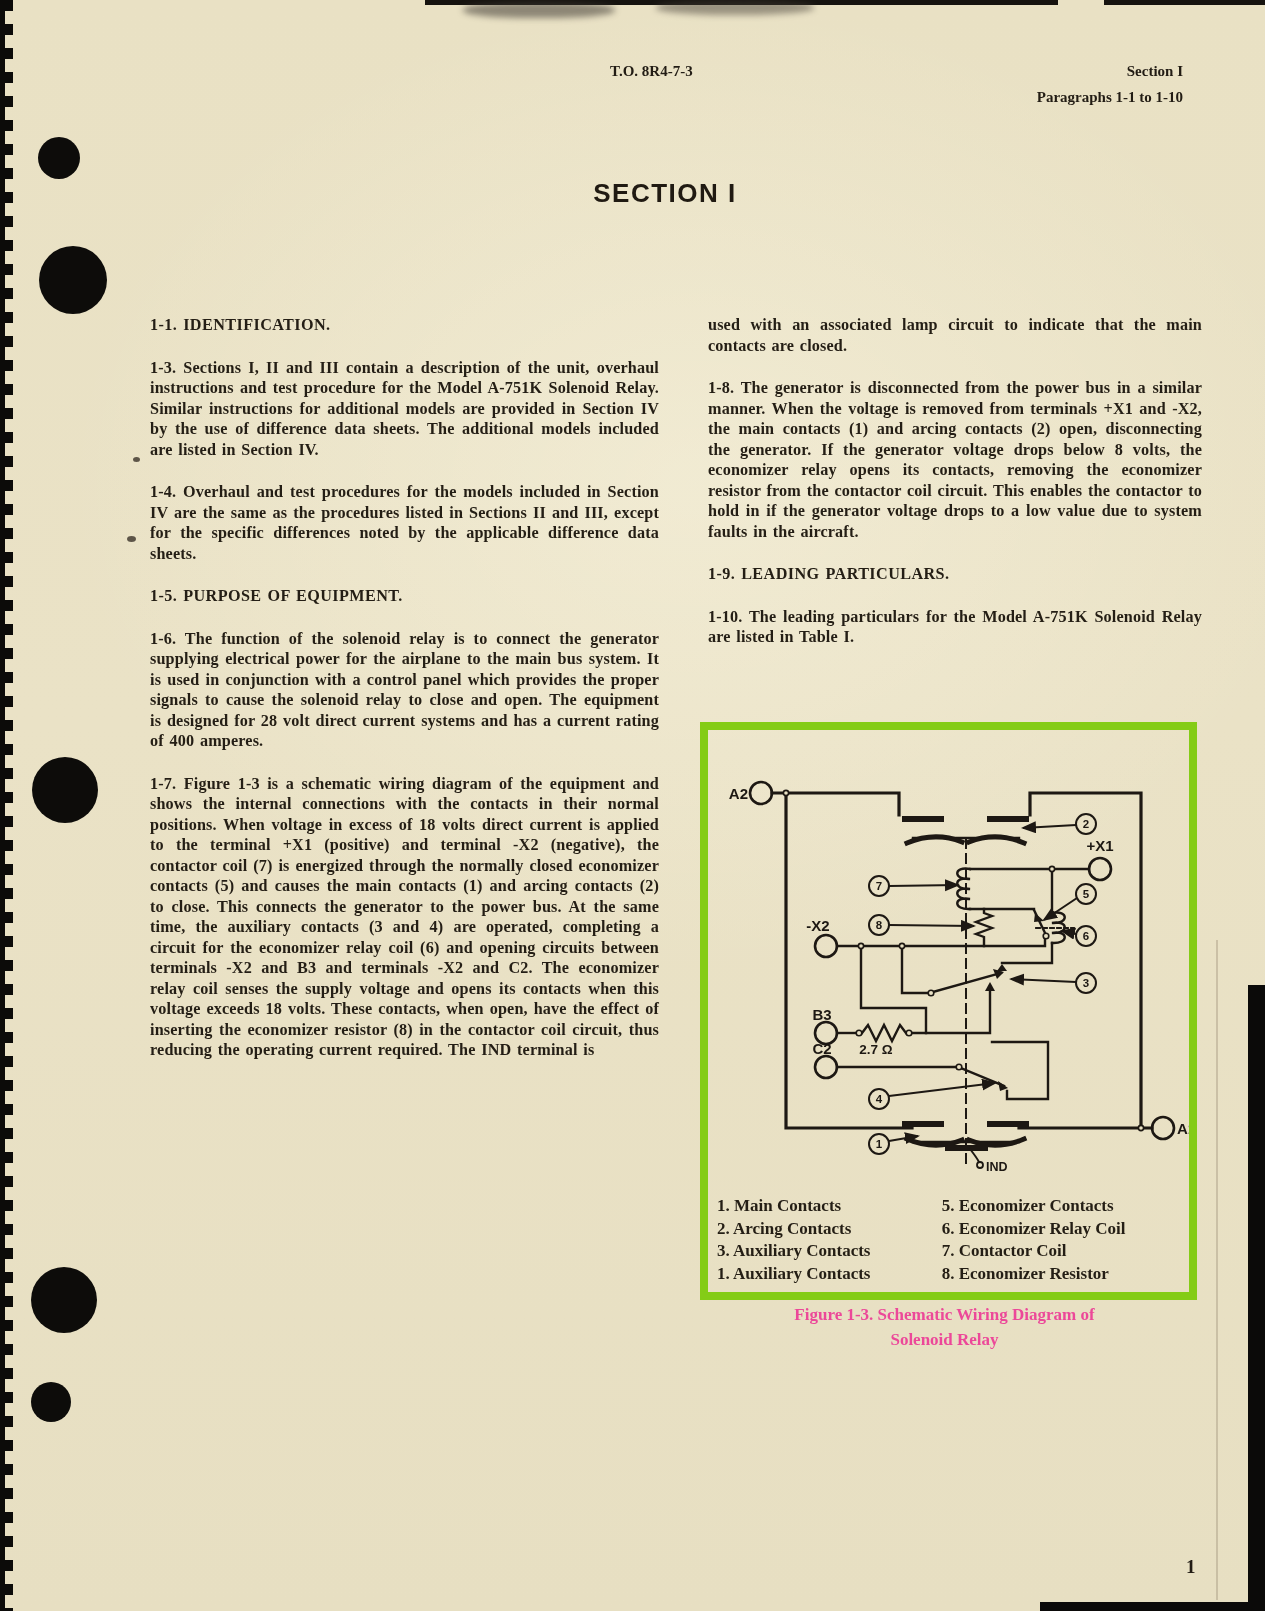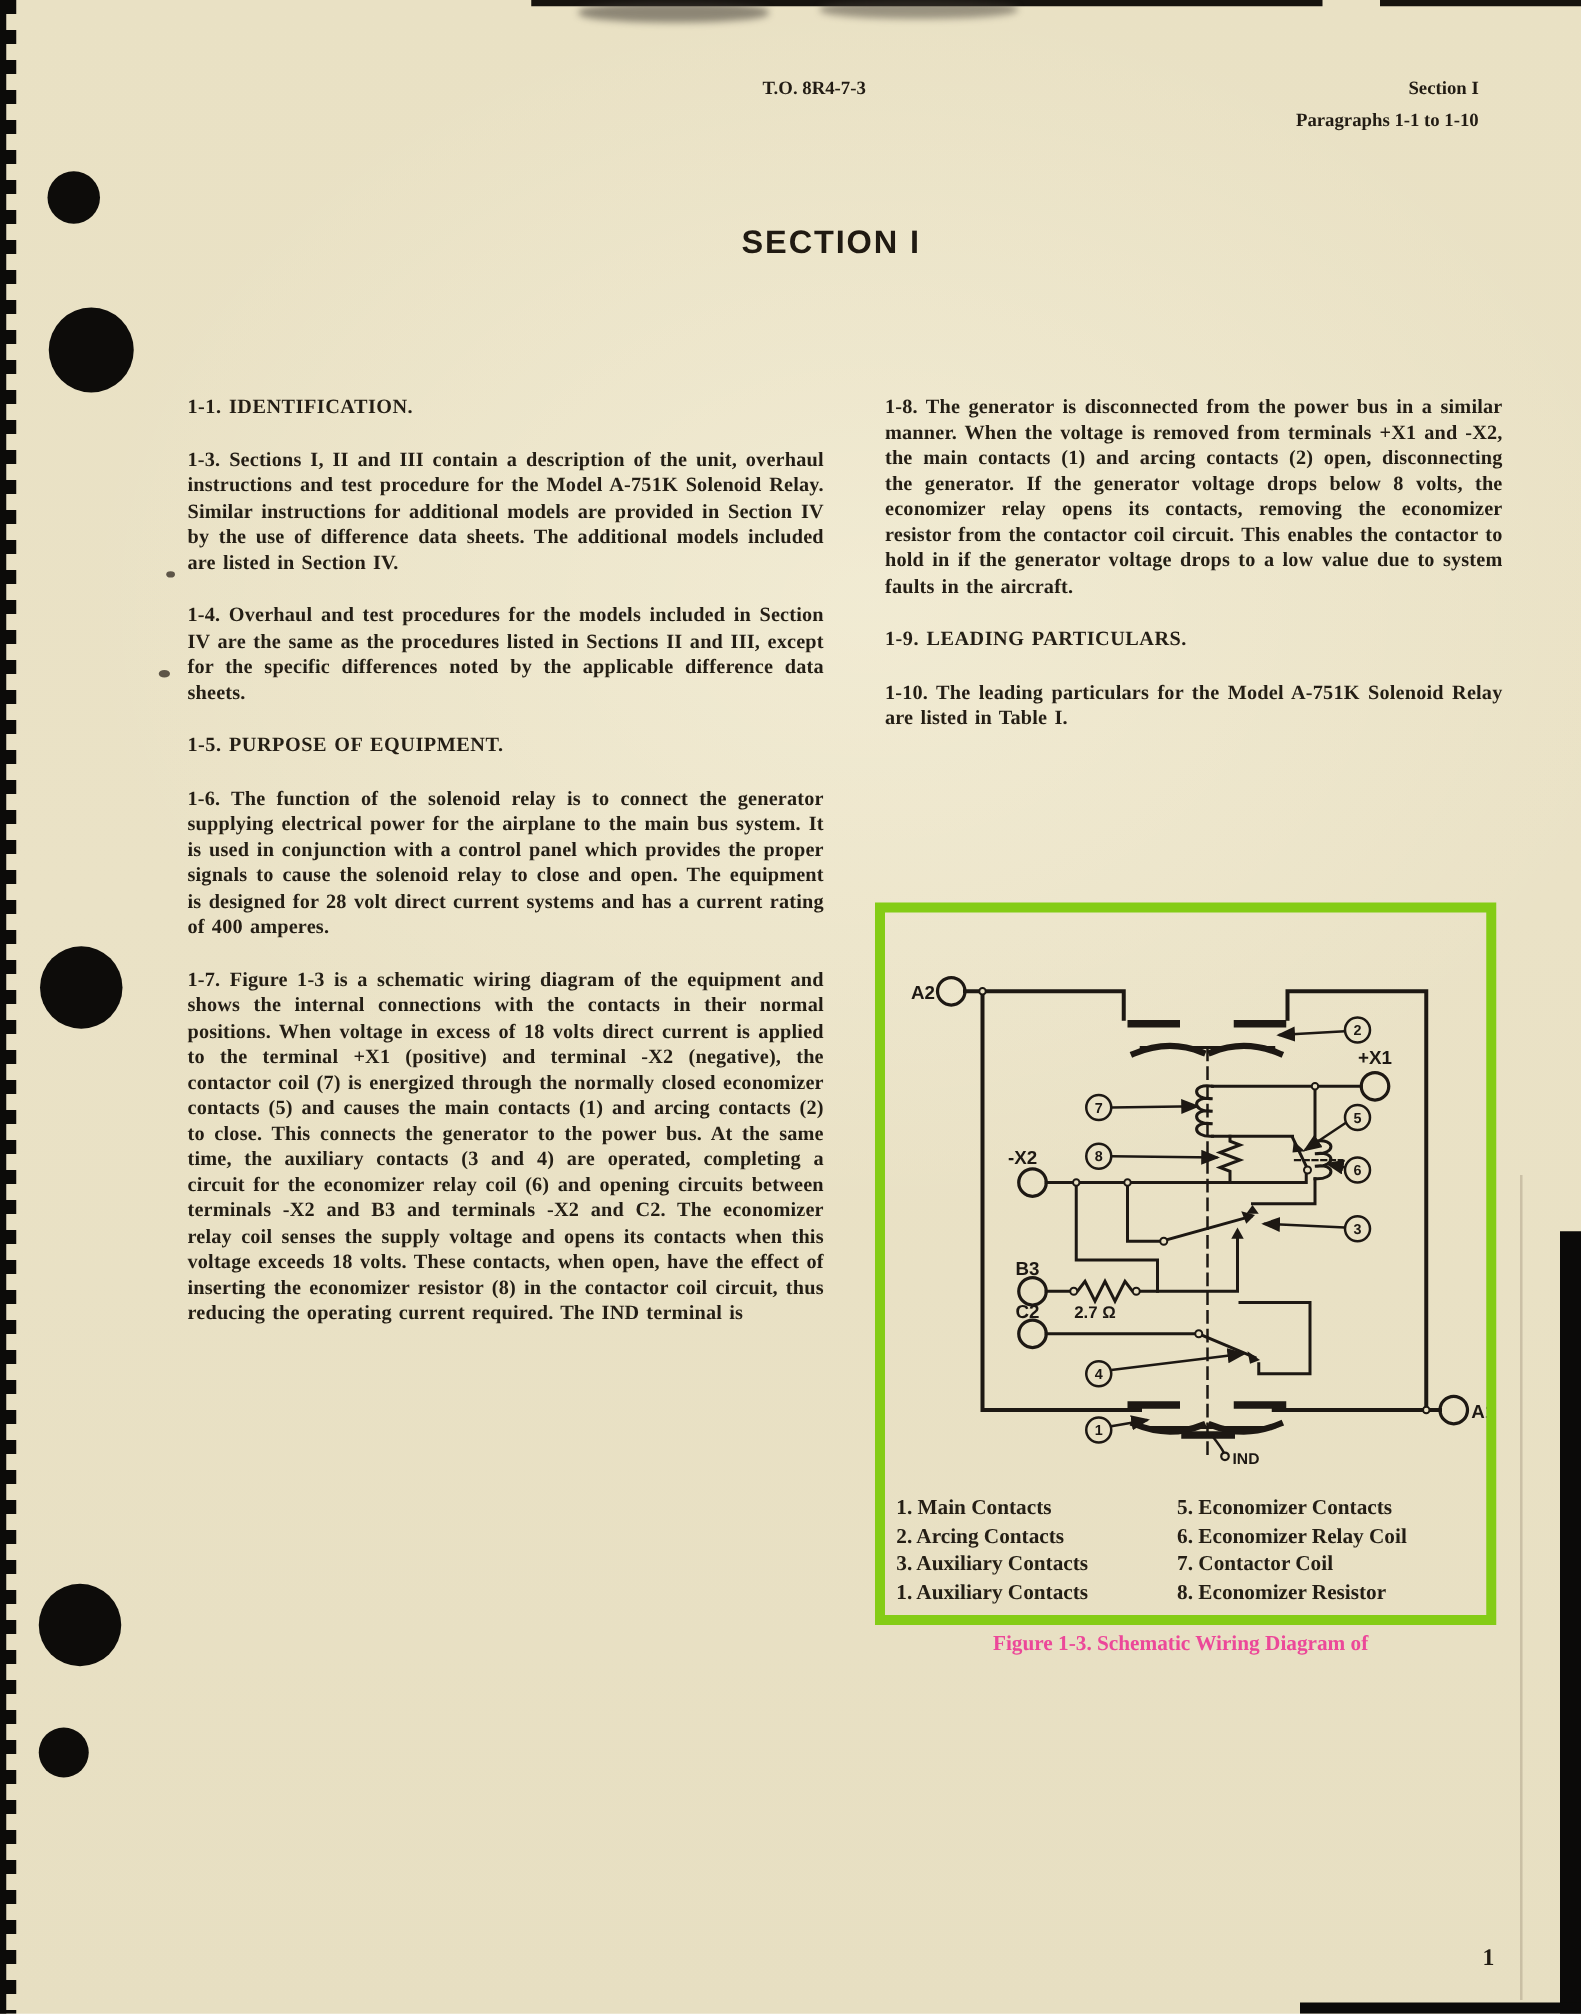--- a/index.html
+++ b/index.html
@@ -86,20 +86,21 @@
 <div class="abs col col-left">
   <p class="head">1-1.  IDENTIFICATION.</p>
   <p>1-3.  Sections I, II and III contain a description of the unit, overhaul instructions and test procedure for the Model A-751K Solenoid Relay.  Similar instructions for additional models are provided in Section IV by the use of difference data sheets.  The additional models included are listed in Section IV.</p>
   <p>1-4.  Overhaul and test procedures for the models included in Section IV are the same as the procedures listed in Sections II and III, except for the specific differences noted by the applicable difference data sheets.</p>
   <p class="head">1-5.  PURPOSE OF EQUIPMENT.</p>
   <p>1-6.  The function of the solenoid relay is to connect the generator supplying electrical power for the airplane to the main bus system.  It is used in conjunction with a control panel which provides the proper signals to cause the solenoid relay to close and open.  The equipment is designed for 28 volt direct current systems and has a current rating of 400 amperes.</p>
   <p>1-7.  Figure 1-3 is a schematic wiring diagram of the equipment and shows the internal connections with the contacts in their normal positions.  When voltage in excess of 18 volts direct current is applied to the terminal +X1 (positive) and terminal -X2 (negative), the contactor coil (7) is energized through the normally closed economizer contacts (5) and causes the main contacts (1) and arcing contacts (2) to close.  This connects the generator to the power bus.  At the same time, the auxiliary contacts (3 and 4) are operated, completing a circuit for the economizer relay coil (6) and opening circuits between terminals -X2 and B3 and terminals -X2 and C2.  The economizer relay coil senses the supply voltage and opens its contacts when this voltage exceeds 18 volts.  These contacts, when open, have the effect of inserting the economizer resistor (8) in the contactor coil circuit, thus reducing the operating current required.  The IND terminal is</p>
 </div>
 
 <div class="abs col col-right">
+  <p>used with an associated lamp circuit to indicate that the main contacts are closed.</p>
   <p>1-8.  The generator is disconnected from the power bus in a similar manner.  When the voltage is removed from terminals +X1 and -X2, the main contacts (1) and arcing contacts (2) open, disconnecting the generator.  If the generator voltage drops below 8 volts, the economizer relay opens its contacts, removing the economizer resistor from the contactor coil circuit.  This enables the contactor to hold in if the generator voltage drops to a low value due to system faults in the aircraft.</p>
   <p class="head">1-9.  LEADING PARTICULARS.</p>
   <p>1-10.  The leading particulars for the Model A-751K Solenoid Relay are listed in Table I.</p>
 </div>
 
 <div class="abs fig-frame">
   <svg width="481" height="462" viewBox="0 0 481 462">
     <defs>
       <marker id="ah" markerWidth="9" markerHeight="8" refX="6.5" refY="3" orient="auto">
         <path d="M0,0 L7.5,3 L0,6 z" fill="#1d1813"></path>
@@ -228,15 +229,16 @@
       <div>5.  Economizer Contacts</div>
       <div>6.  Economizer Relay Coil</div>
       <div>7.  Contactor Coil</div>
       <div>8.  Economizer Resistor</div>
     </div>
   </div>
 </div>
 
 <div class="abs caption">
   <div>Figure 1-3.  Schematic Wiring Diagram of</div>
+  <div>Solenoid Relay</div>
 </div>
 
 <div class="abs pagenum">1</div>
 
 </body></html>

